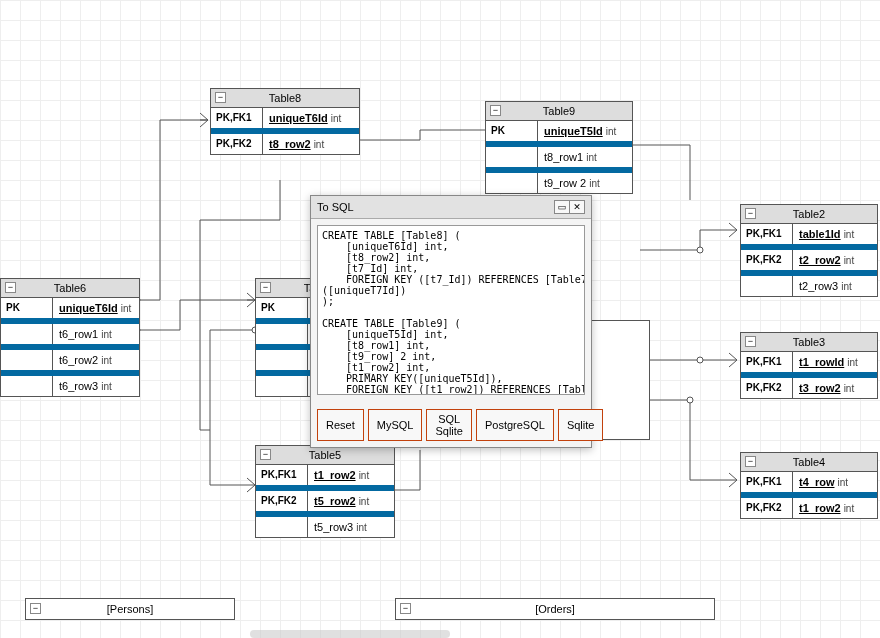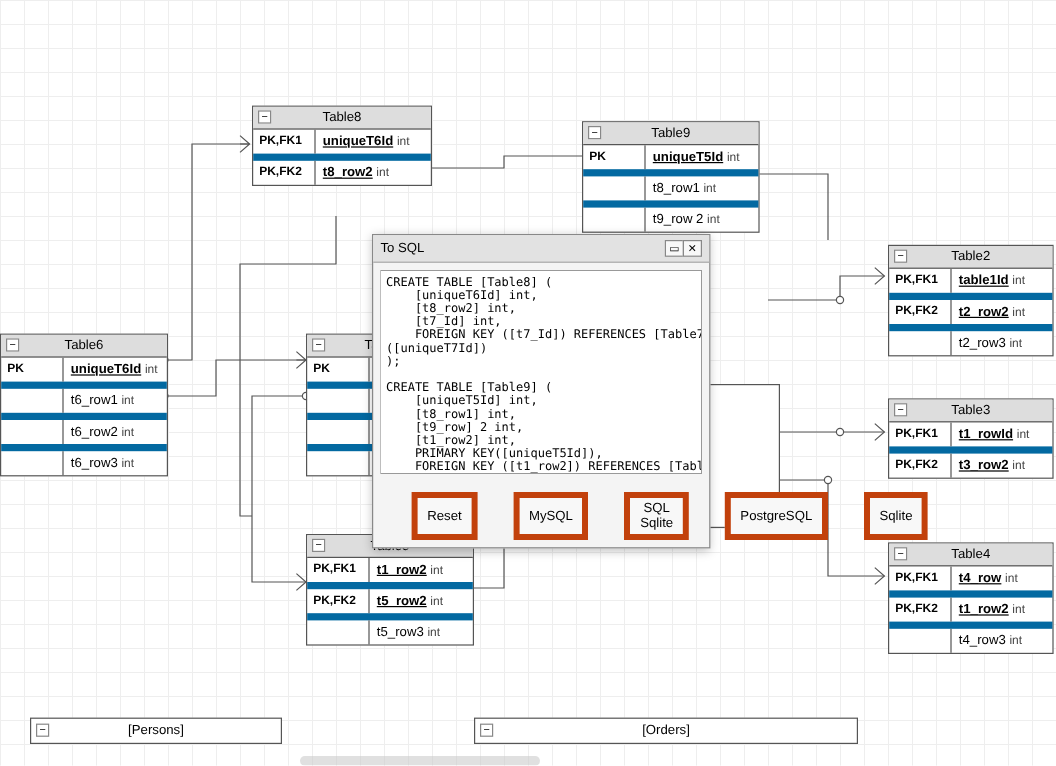--- a/index.html
+++ b/index.html
@@ -109,23 +109,22 @@
     resize: none;
     padding: 4px;
     background: #fff;
     white-space: pre;
   }
   .dialog-buttons {
     padding: 6px; display: flex; gap: 4px;
   }
   .dialog-buttons button {
     font-size: 11px; padding: 3px 8px;
-    border: 5px solid #c2410c; background: #f8f8f8;
+    border: 1px solid #c2410c; background: #f8f8f8;
     cursor: pointer;
-    margin-left: 26px;
   }
   .scrollbar-bottom {
     position: absolute;
     left: 250px; bottom: 0;
     width: 200px; height: 8px;
     background: #ccc; border-radius: 4px;
     opacity: 0.6;
   }
 </style>
 </head>
@@ -283,24 +282,20 @@
 
 <div class="table-box" style="left:740px; top:452px; width:138px;">
   <div class="table-title"><span class="collapse">−</span><span>Table4</span></div>
   <div class="row">
       <div class="keycol">PK,FK1</div>
       <div class="namecol"><span class="b u">t4_row</span> <span class="t">int</span></div>
     </div>
   <div class="row">
       <div class="keycol">PK,FK2</div>
       <div class="namecol"><span class="b u">t1_row2</span> <span class="t">int</span></div>
-    </div>
-  <div class="row">
-      <div class="keycol"></div>
-      <div class="namecol"><span>t4_row3</span> <span class="t">int</span></div>
     </div>
 </div>
 
 <div class="table-box" style="left:590px; top:320px; width:60px; height:120px;"></div>
 
 <div class="simple-box" style="left:25px; top:598px; width:210px;">
   <span class="collapse">−</span>
   <span>[Persons]</span>
 </div>
 <div class="simple-box" style="left:395px; top:598px; width:320px;">

